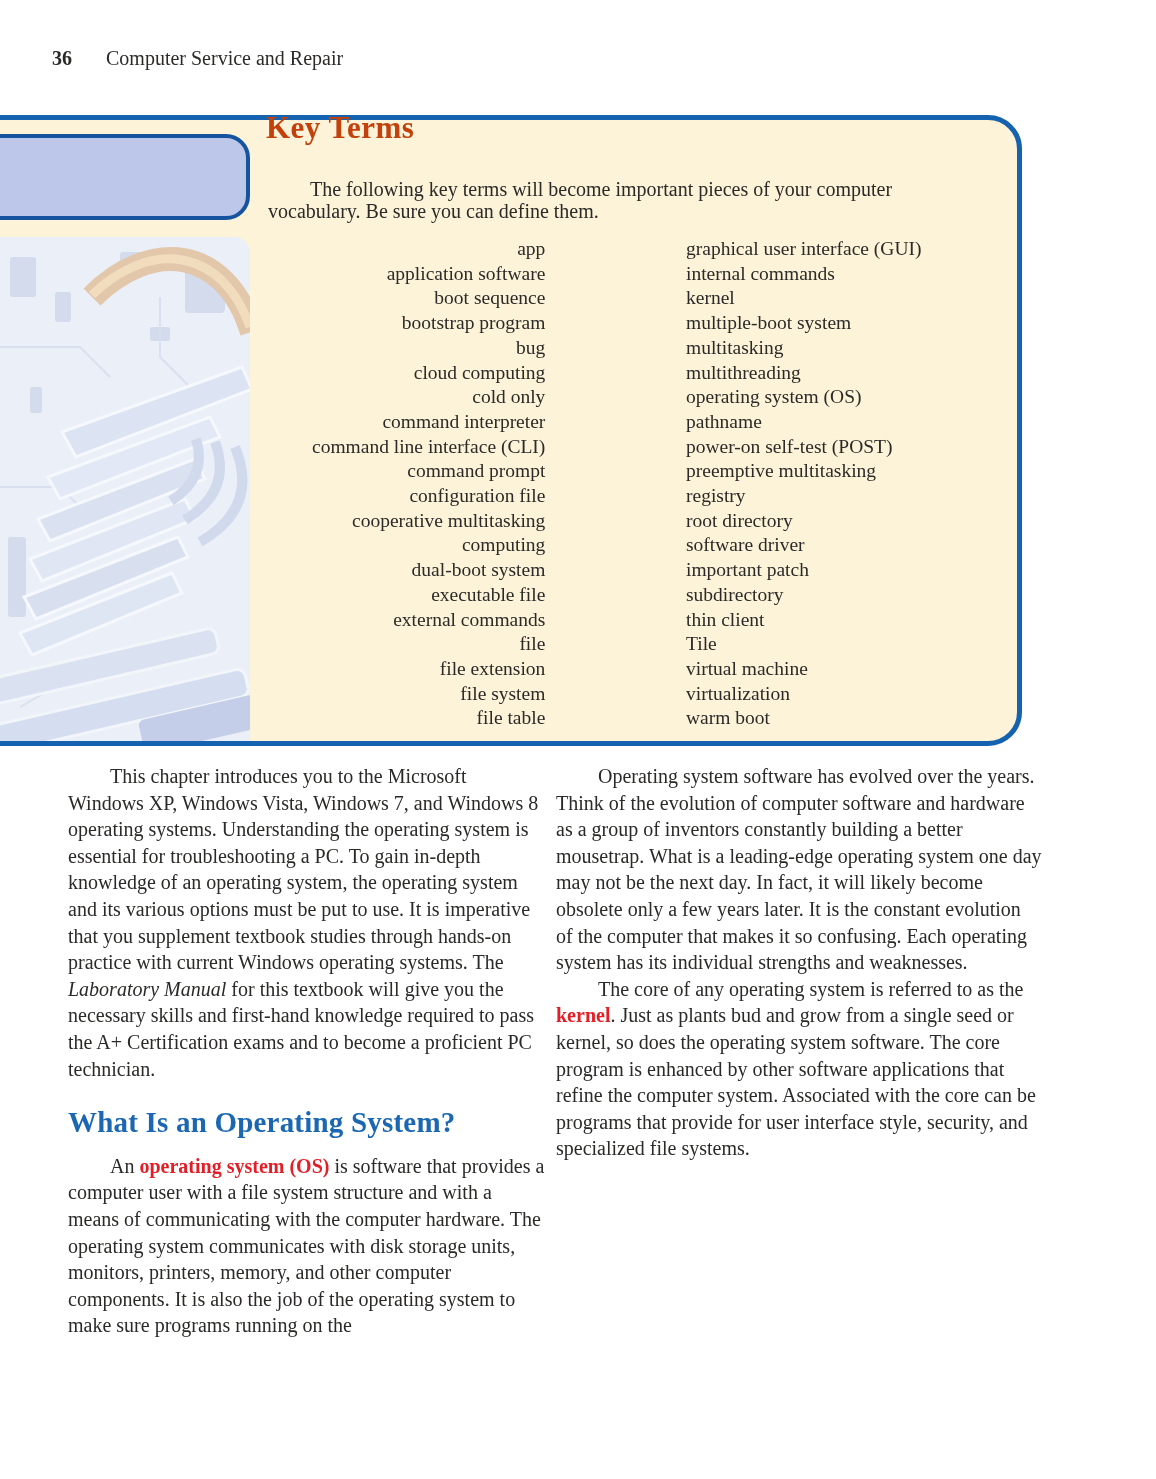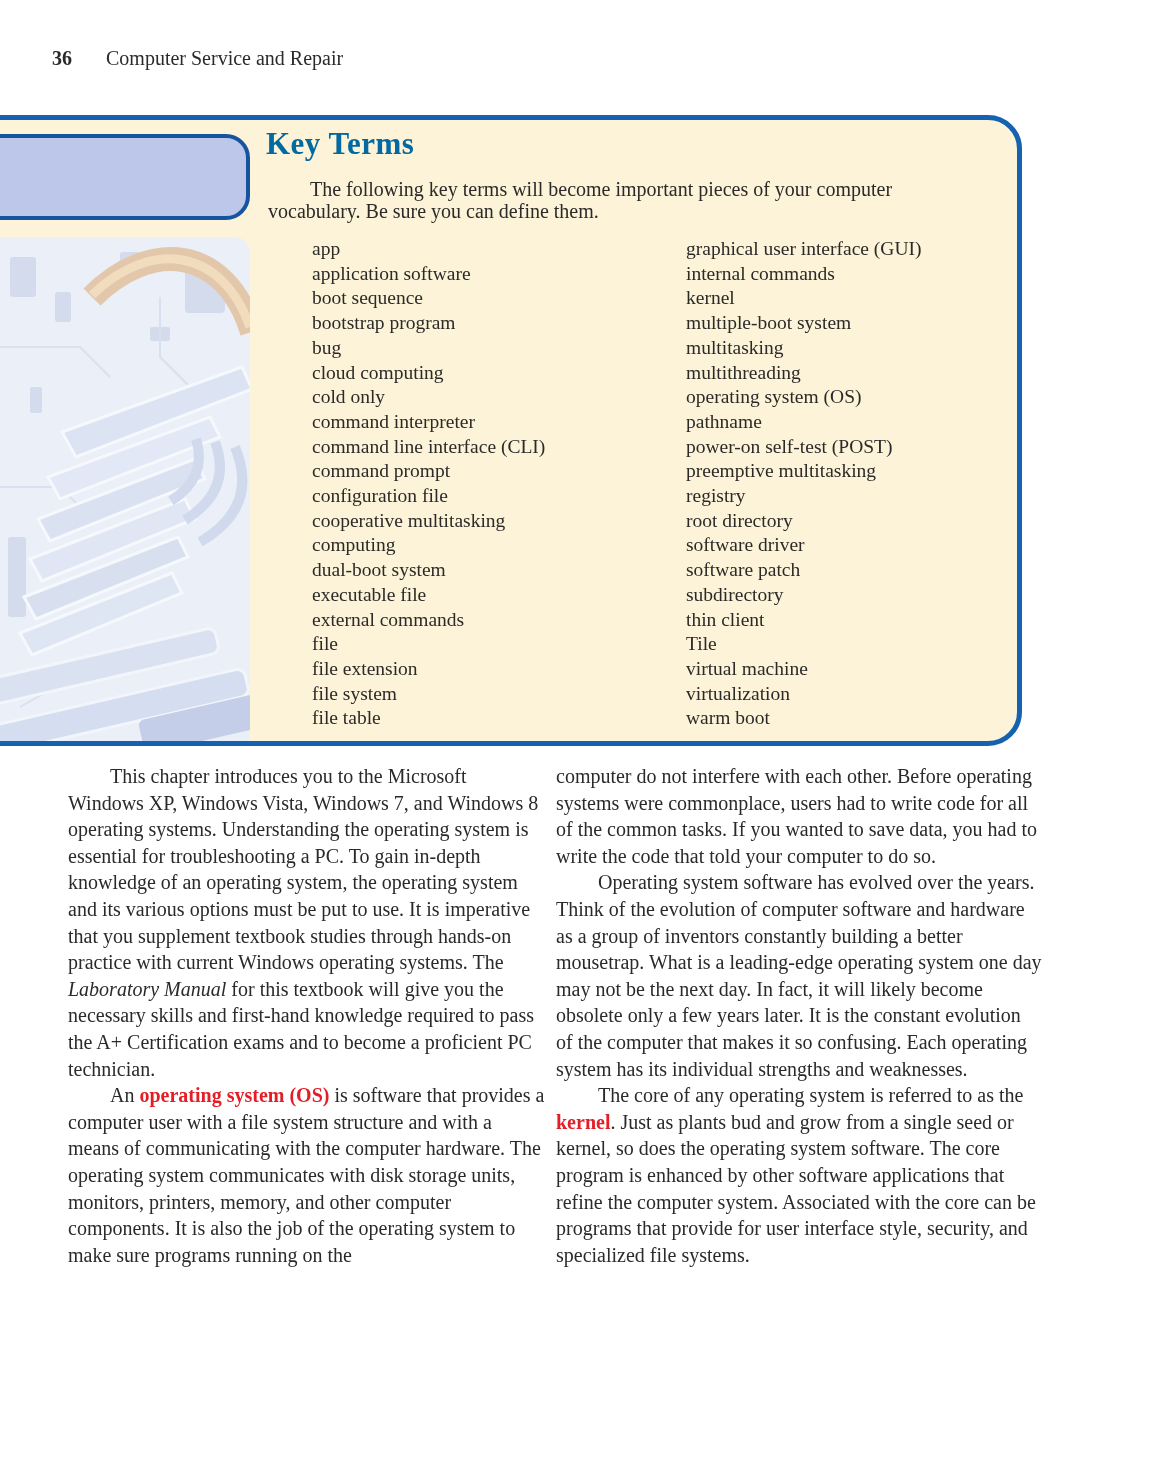--- a/index.html
+++ b/index.html
@@ -20,32 +20,32 @@
   .kt-tab{
     position:absolute;left:-20px;top:134px;width:270px;height:86px;
     background:#bcc7e9;border:4px solid #17549f;border-radius:0 24px 24px 0;
     box-sizing:border-box;
   }
   .kt-photo{
     position:absolute;left:0;top:237px;width:250px;height:504px;
     border-radius:0 16px 0 0;overflow:hidden;
   }
   .kt-title{
-    position:absolute;left:266px;top:126px;font-size:31px;font-weight:bold;
-    color:#0369a1;letter-spacing:.5px;
+    position:absolute;left:266px;top:110px;font-size:31px;font-weight:bold;
+    color:#c2410c;letter-spacing:.5px;
   }
   .kt-intro{
     position:absolute;left:268px;top:178px;width:716px;font-size:20px;
     line-height:22px;text-indent:42px;
   }
   .kt-col{
     position:absolute;top:237px;margin:0;padding:0;list-style:none;
     font-size:19.5px;line-height:24.7px;
   }
-  .kt-col.left{left:312px;}
+  .kt-col.left{left:312px;text-align:right;}
   .kt-col.right{left:686px;}
 
   
   .col{position:absolute;top:763px;font-size:20px;line-height:26.6px;text-align:left;}
   .col-left{left:68px;width:478px;}
   .col-right{left:556px;width:486px;}
   .col p{margin:0;}
   .col p.indent{text-indent:42px;}
   .section-heading{
     font-size:29px;font-weight:bold;color:#1b67b2;margin:27px 0 17px 0;
@@ -146,33 +146,33 @@
     <li>multiple-boot system</li>
     <li>multitasking</li>
     <li>multithreading</li>
     <li>operating system (OS)</li>
     <li>pathname</li>
     <li>power-on self-test (POST)</li>
     <li>preemptive multitasking</li>
     <li>registry</li>
     <li>root directory</li>
     <li>software driver</li>
-    <li>software patch</li>
+    <li>important patch</li>
     <li>subdirectory</li>
     <li>thin client</li>
     <li>Tile</li>
     <li>virtual machine</li>
     <li>virtualization</li>
     <li>warm boot</li>
   </ul>
 
 <div class="col col-left">
   <p class="indent"><span>This chapter introduces you to the Microsoft Windows XP, Windows Vista, Windows 7, and Windows 8 operating systems. Understanding the operating system is essential for troubleshooting a PC. To gain in-depth knowledge of an operating system, the operating system and its various options must be put to use. It is imperative that you supplement textbook studies through hands-on practice with current Windows operating systems. The </span><span class="ital">Laboratory Manual</span><span> for this textbook will give you the necessary skills and first-hand knowledge required to pass the A+ Certification exams and to become a proficient PC technician.</span></p>
 
+  <h2 class="section-heading">What Is an Operating System?</h2>
 
   <p class="indent"><span>An </span><span class="term-red">operating system (OS)</span><span> is software that provides a computer user with a file system structure and with a means of communicating with the computer hardware. The operating system communicates with disk storage units, monitors, printers, memory, and other computer components. It is also the job of the operating system to make sure programs running on the</span></p>
 </div>
 
 <div class="col col-right">
-  <p>computer do not interfere with each other. Before operating systems were commonplace, users had to write code for all of the common tasks. If you wanted to save data, you had to write the code that told your computer to do so.</p>
   <p class="indent">Operating system software has evolved over the years. Think of the evolution of computer software and hardware as a group of inventors constantly building a better mousetrap. What is a leading-edge operating system one day may not be the next day. In fact, it will likely become obsolete only a few years later. It is the constant evolution of the computer that makes it so confusing. Each operating system has its individual strengths and weaknesses.</p>
   <p class="indent"><span>The core of any operating system is referred to as the </span><span class="term-red">kernel</span><span>. Just as plants bud and grow from a single seed or kernel, so does the operating system software. The core program is enhanced by other software applications that refine the computer system. Associated with the core can be programs that provide for user interface style, security, and specialized file systems.</span></p>
 </div>
 
 </body></html>

